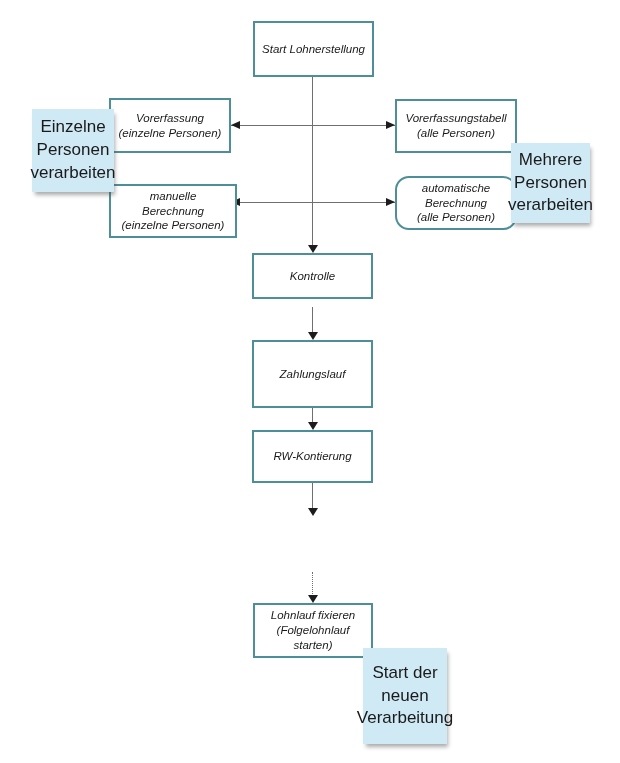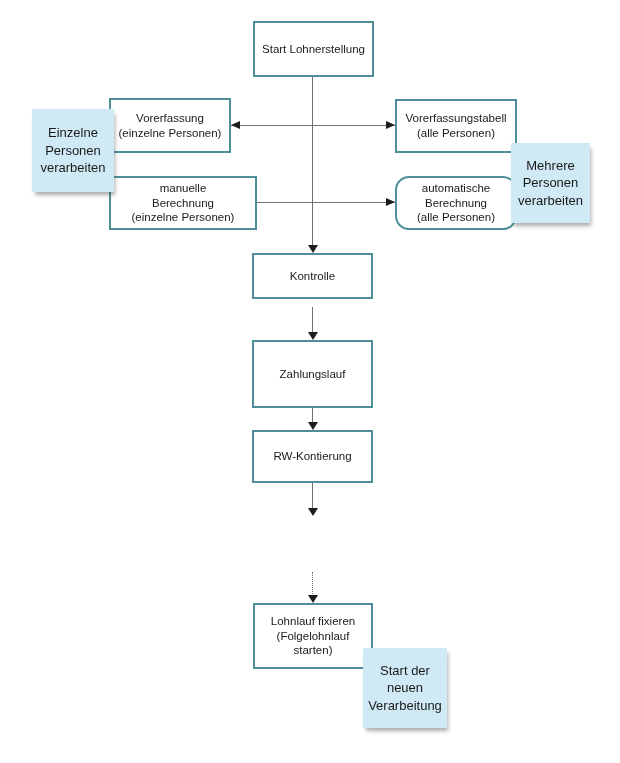--- a/index.html
+++ b/index.html
@@ -31,33 +31,34 @@
     box-sizing:border-box;
     display:flex;align-items:center;justify-content:center;
     text-align:center;
     z-index:2;
   }
   .node .lbl{
     font-size:11.5px;
     line-height:1.3;
     white-space:pre-line;
     padding:0 2px;
+    font-style:italic;
   }
   
   .note{
     position:absolute;
     background:var(--note_fill);
     box-sizing:border-box;
     display:flex;align-items:center;justify-content:center;
     text-align:center;
     z-index:3;
     box-shadow:2px 4px 4px -1px rgba(70,70,70,0.45);
   }
   .note .lbl{
-    font-size:13px;
+    font-size:17px;
     line-height:1.35;
     white-space:pre-line;
   }
   
   .vline{position:absolute;width:1px;background:var(--line_gray);z-index:1;}
   .hline{position:absolute;height:1px;background:var(--line_gray);z-index:1;}
   .vline.dotted{width:0;background:none;border-left:1px dotted var(--line_gray);}
   .ah-down{position:absolute;width:0;height:0;z-index:1;
     border-left:5px solid transparent;border-right:5px solid transparent;
     border-top:8px solid var(--arrow_black);}
@@ -65,32 +66,32 @@
     border-top:4px solid transparent;border-bottom:4px solid transparent;
     border-right:9px solid var(--arrow_black);}
   .ah-right{position:absolute;width:0;height:0;z-index:1;
     border-top:4px solid transparent;border-bottom:4px solid transparent;
     border-left:9px solid var(--arrow_black);}
 
   
   .n-start{left:253px;top:21px;width:121px;height:56px;}
   .n-vorerfassung{left:109px;top:98px;width:122px;height:55px;}
   .n-vorerfassungstabelle{left:395px;top:99px;width:122px;height:54px;}
-  .n-manuelle{left:109px;top:176px;width:148px;height:54px;}
+  .n-manuelle{left:109px;top:184px;width:128px;height:54px;}
   .n-automatische{left:395px;top:176px;width:122px;height:54px;border-radius:14px;}
   .n-kontrolle{left:252px;top:253px;width:121px;height:46px;}
   .n-zahlungslauf{left:252px;top:340px;width:121px;height:68px;}
   .n-rw{left:252px;top:430px;width:121px;height:53px;}
   .n-elm{left:252px;top:516px;width:121px;height:56px;}
-  .n-lohnlauf{left:253px;top:603px;width:120px;height:66px;}
+  .n-lohnlauf{left:253px;top:603px;width:120px;height:55px;}
 
   
   .note-left{left:32px;top:109px;width:82px;height:83px;}
   .note-right{left:511px;top:108px;width:79px;height:80px;margin-top:35px;}
-  .note-bottom{left:363px;top:648px;width:84px;height:80px;}
+  .note-bottom{left:363px;top:648px;width:84px;height:96px;}
 
   
   .l-v-start{left:312px;top:77px;height:169px;}
   .ah-kontrolle{left:308px;top:245px;}
   .l-h1{left:231px;top:125px;width:164px;}
   .ah-h1-left{left:231px;top:121px;}
   .ah-h1-right{left:386px;top:121px;}
   .l-h2{left:231px;top:202px;width:164px;}
   .ah-h2-left{left:231px;top:198px;}
   .ah-h2-right{left:386px;top:198px;}

